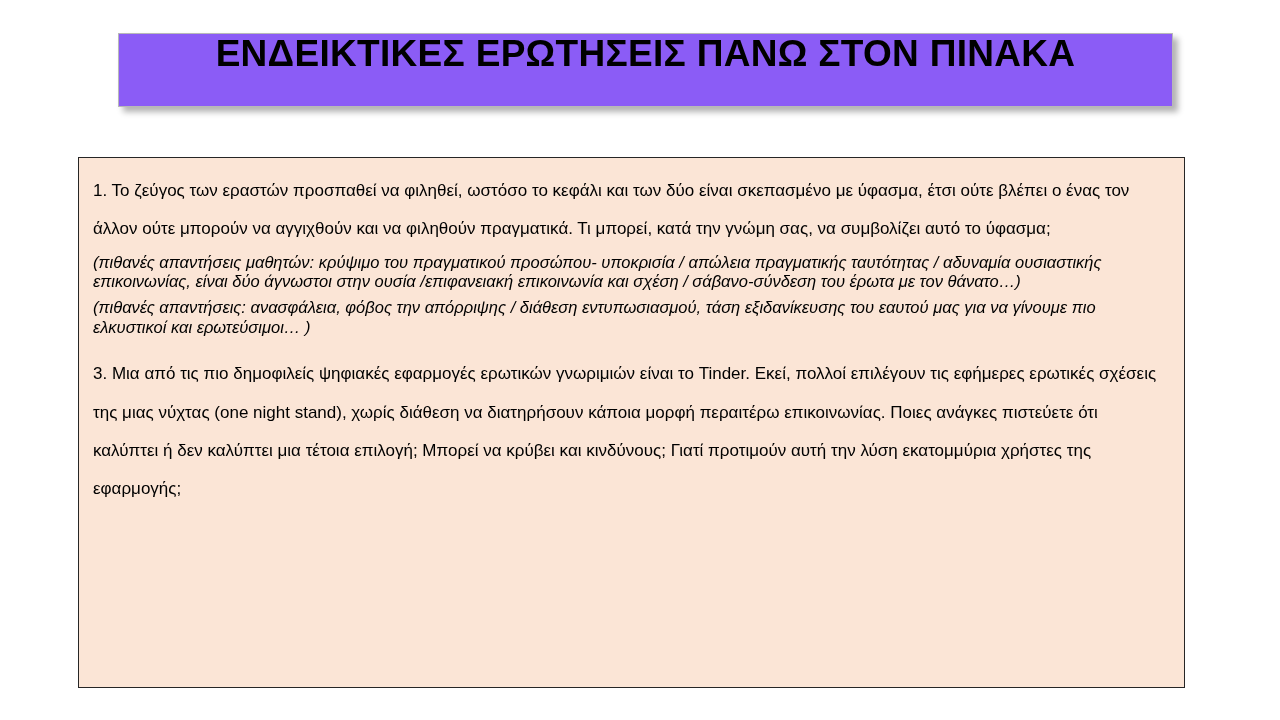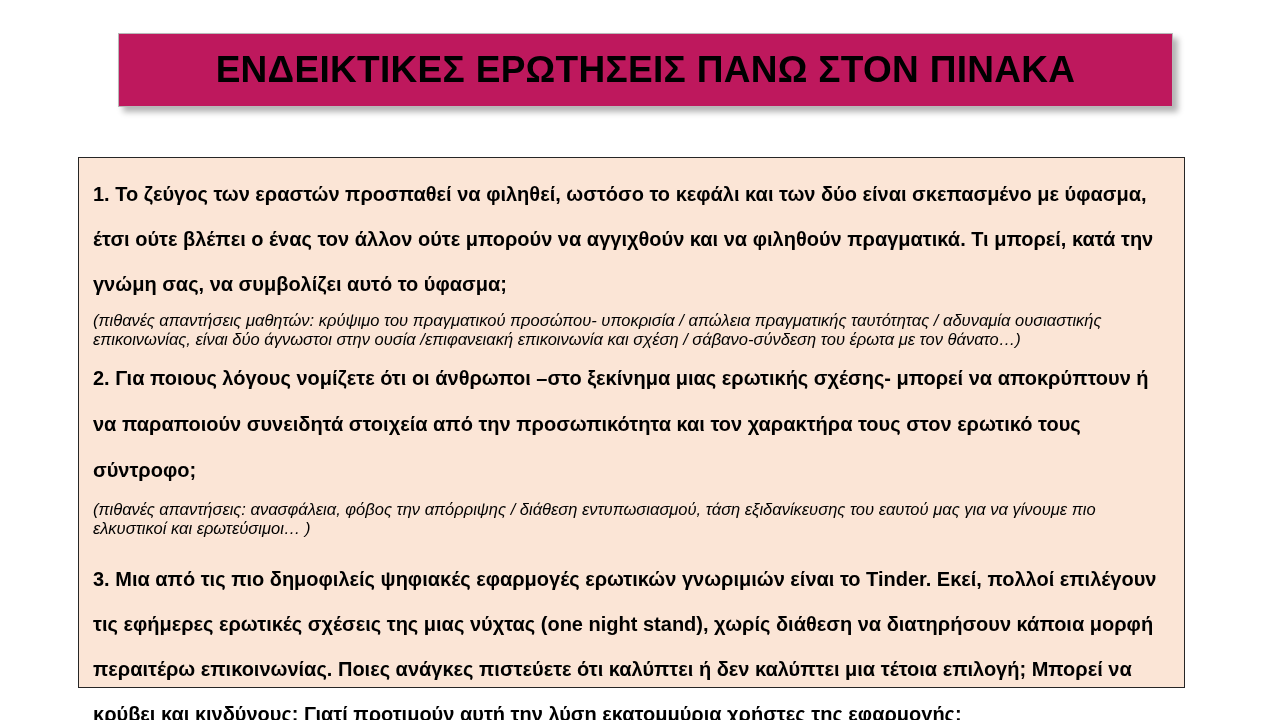--- a/index.html
+++ b/index.html
@@ -20,25 +20,24 @@
     background: #ffffff;
   }
 
   
   .title-banner {
     position: absolute;
     left: 118px;
     top: 33px;
     width: 1055px;
     height: 74px;
-    background: #be185d;
+    background: #8b5cf6;
     border: 1px solid #b8b8b8;
     box-shadow: 5px 5px 6px rgba(0,0,0,0.30);
     display: flex;
-    align-items: center;
     justify-content: center;
     box-sizing: border-box;
   }
   .title-banner-inner {
     font-size: 37px;
     font-weight: bold;
     color: #000000;
     letter-spacing: 0.3px;
     line-height: 1.1;
     text-align: center;
@@ -55,22 +54,22 @@
     background: #fbe5d6;
     border: 1px solid #262626;
     box-sizing: border-box;
     padding: 14px 18px 10px 14px;
   }
 
   .q-block {
     margin-bottom: 2px;
   }
   .q-main {
-    font-size: 20px;
-    font-weight: bold;
+    font-size: 17px;
+    font-weight: normal;
     color: #000000;
     line-height: 2.25;
     text-align: left;
   }
   .q-answers {
     font-size: 16.5px;
     font-style: italic;
     color: #000000;
     line-height: 1.18;
     margin-top: 7px;
@@ -91,21 +90,20 @@
   </div>
 
   <div class="body-box">
 
     <div class="q-block q1">
       <div class="q-main">1. Το ζεύγος των εραστών προσπαθεί να φιληθεί, ωστόσο το κεφάλι και των δύο είναι σκεπασμένο με ύφασμα, έτσι ούτε βλέπει ο ένας τον άλλον ούτε μπορούν να αγγιχθούν και να φιληθούν πραγματικά. Τι μπορεί, κατά την γνώμη σας,  να συμβολίζει αυτό το ύφασμα;</div>
       <div class="q-answers">(πιθανές απαντήσεις μαθητών: κρύψιμο του πραγματικού προσώπου- υποκρισία / απώλεια πραγματικής ταυτότητας / αδυναμία ουσιαστικής επικοινωνίας,  είναι δύο άγνωστοι στην ουσία /επιφανειακή επικοινωνία και σχέση / σάβανο-σύνδεση του έρωτα με τον θάνατο…)</div>
     </div>
 
     <div class="q-block q2">
-      <div class="q-main">2. Για ποιους λόγους νομίζετε ότι οι άνθρωποι –στο ξεκίνημα μιας ερωτικής σχέσης- μπορεί να αποκρύπτουν ή να παραποιούν συνειδητά στοιχεία από την προσωπικότητα και τον χαρακτήρα τους στον ερωτικό τους σύντροφο;</div>
       <div class="q-answers">(πιθανές απαντήσεις: ανασφάλεια, φόβος την απόρριψης / διάθεση εντυπωσιασμού, τάση εξιδανίκευσης του εαυτού μας για να γίνουμε πιο ελκυστικοί και ερωτεύσιμοι… )</div>
     </div>
 
     <div class="q-block q3">
       <div class="q-main">3. Μια από τις πιο δημοφιλείς ψηφιακές εφαρμογές ερωτικών γνωριμιών είναι το Tinder. Εκεί, πολλοί επιλέγουν τις εφήμερες ερωτικές σχέσεις της μιας νύχτας (one night stand), χωρίς διάθεση να διατηρήσουν κάποια μορφή περαιτέρω επικοινωνίας. Ποιες ανάγκες πιστεύετε ότι καλύπτει ή δεν καλύπτει μια τέτοια επιλογή; Μπορεί να κρύβει και κινδύνους; Γιατί προτιμούν αυτή την λύση εκατομμύρια χρήστες της εφαρμογής;</div>
     </div>
 
   </div>
 </div>
 

